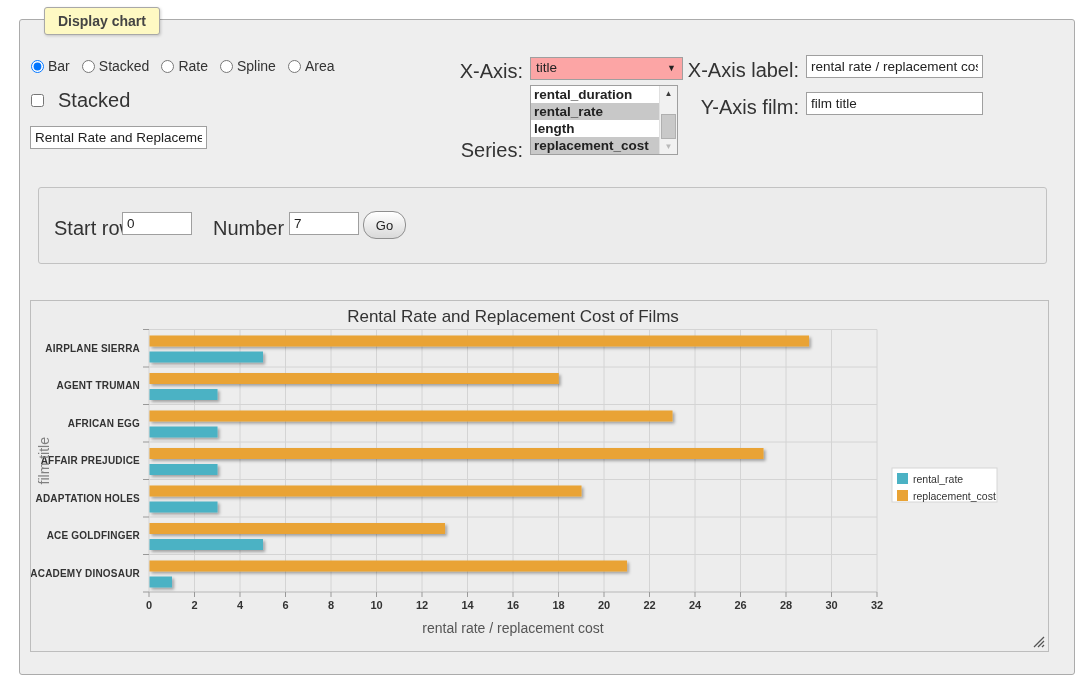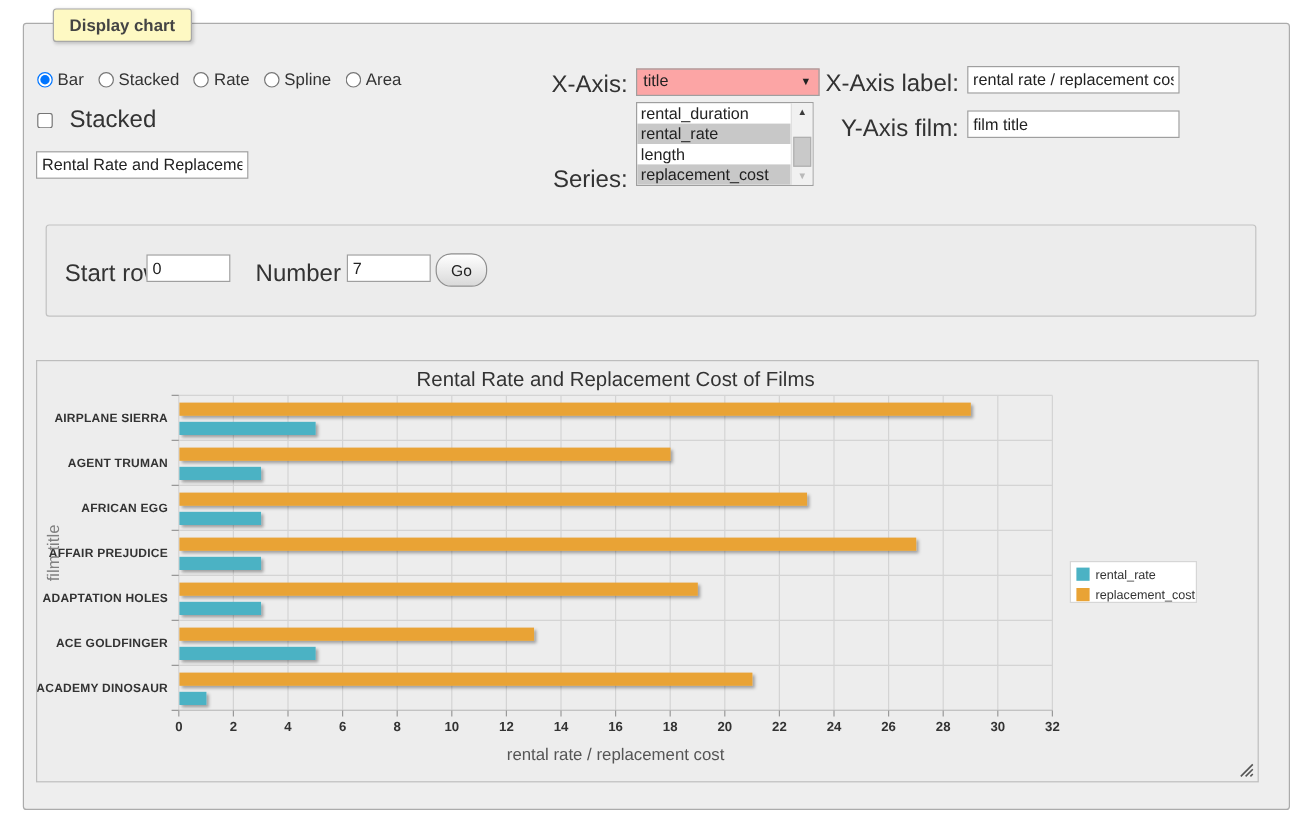--- a/index.html
+++ b/index.html
@@ -19,21 +19,21 @@
   input[type=text]{border:1px solid #9f9f9f;background:#fff;color:#222;font-family:"Liberation Sans",sans-serif;
     font-size:13.5px;padding:2px 4px;height:17px;border-radius:0;}
   .title-input{left:30px;top:126px;width:167px;}
   .right-lbl{text-align:right;}
   .selectbox{left:530px;top:57px;width:141px;height:17px;background:#fca5a5;border:1px solid #9f9f9f;
     padding:2px 5px;font-size:13.5px;color:#222;}
   .selectbox .arrow{position:absolute;right:6px;top:5px;font-size:9px;color:#222;}
   
   .listbox{left:530px;top:85px;width:146px;height:68px;background:#fff;border:1px solid #9f9f9f;display:flex;}
   .listbox .items{flex:1;overflow:hidden;}
-  .listbox .item{font-size:13.5px;color:#222;padding:0 3px;height:17px;line-height:17px;white-space:nowrap;}
+  .listbox .item{font-size:13.5px;color:#222;padding:0 3px;height:17px;line-height:17px;white-space:nowrap;font-weight:bold;}
   .listbox .item.sel{background:#c8c8c8;}
   .scrollbar{width:17px;background:#f1f1f1;border-left:1px solid #e0e0e0;position:relative;}
   .sb-btn{height:15px;display:flex;align-items:center;justify-content:center;font-size:8px;color:#3b3b3b;}
   .sb-btn.down{position:absolute;bottom:0;left:0;right:0;color:#b9b9b9;}
   .sb-thumb{position:absolute;left:1px;right:1px;top:28px;height:23px;background:#c9c9c9;border:1px solid #b0b0b0;}
   
   .rows-panel{left:38px;top:187px;width:1007px;height:75px;background:#ececec;border:1px solid #c2c2c2;border-radius:3px;}
   .go-btn{left:363px;top:211px;width:41px;height:26px;border:1px solid #8f8f8f;border-radius:13px;
     background:linear-gradient(#ffffff,#d9d9d9);font-size:13px;color:#222;font-family:"Liberation Sans",sans-serif;
     display:flex;align-items:center;justify-content:center;cursor:default;}

